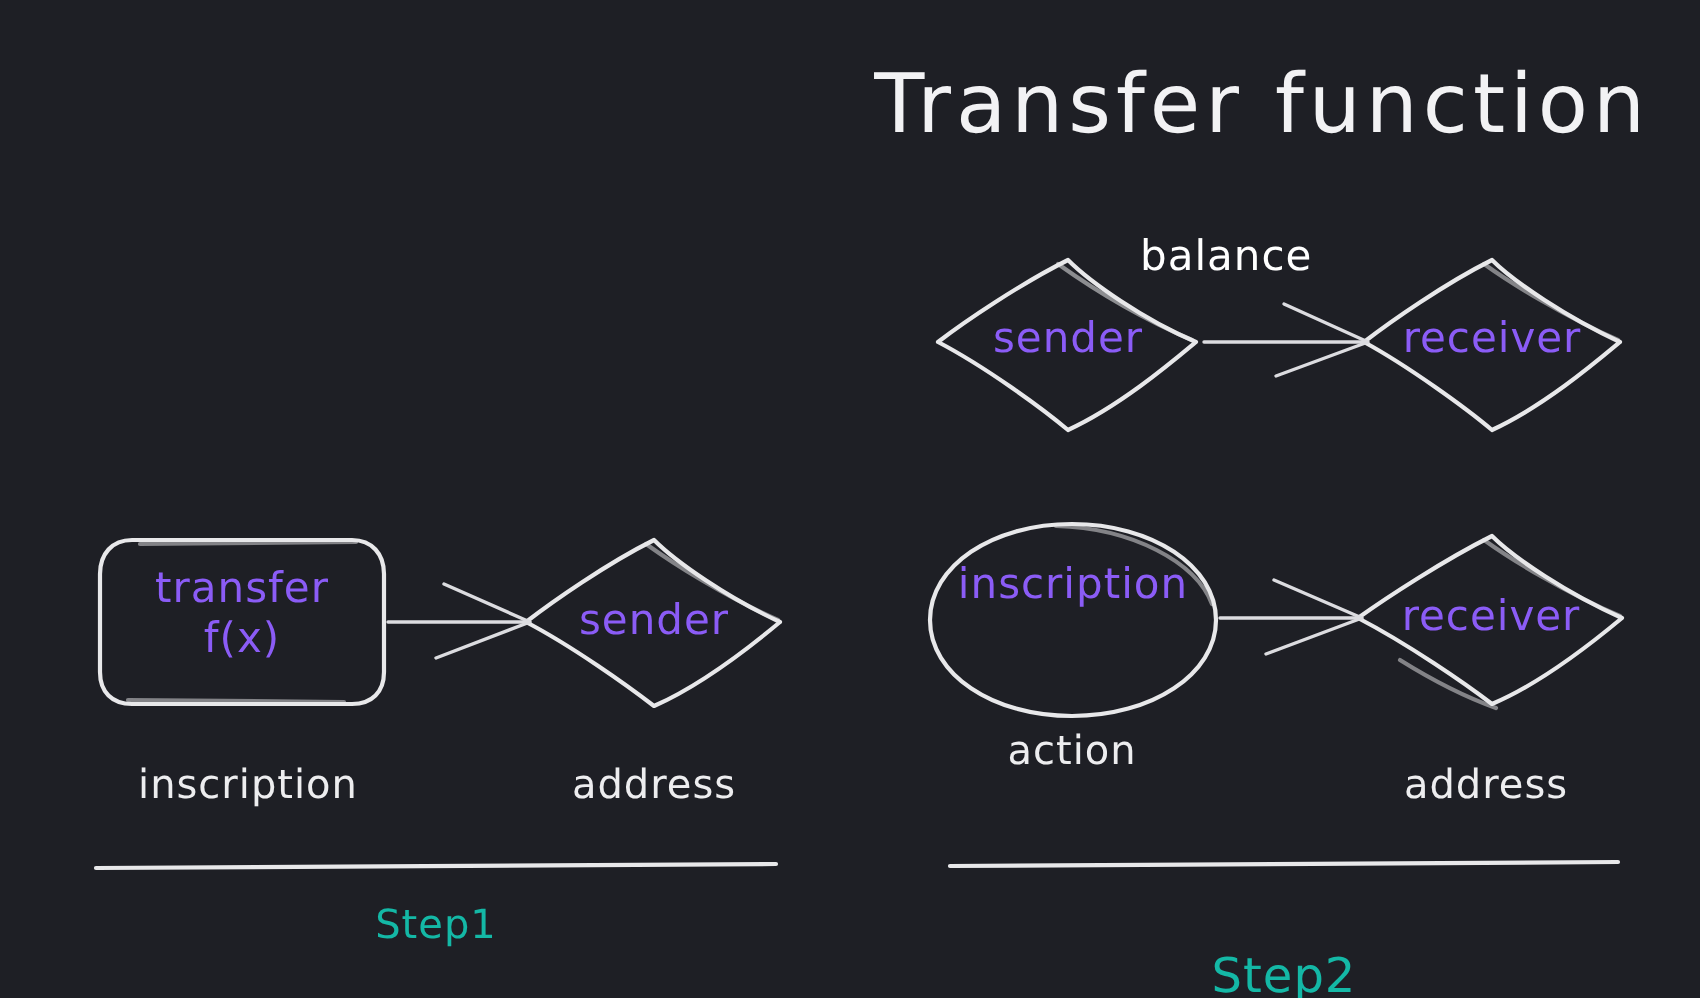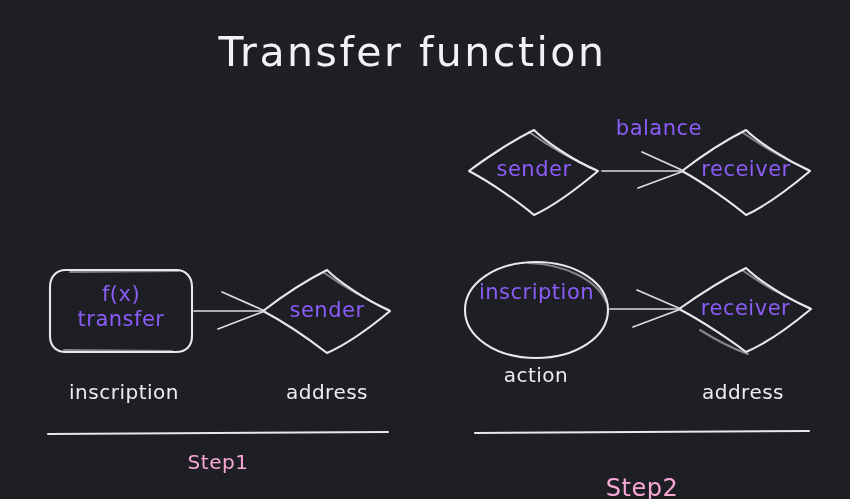--- a/index.html
+++ b/index.html
@@ -18,21 +18,21 @@
   .hand {
     font-family: "DejaVu Sans", sans-serif;
     color: #ececee;
     letter-spacing: 0.5px;
   }
   #title {
     position: absolute;
     left: 0;
     top: 28px;
     width: 825px;
-    text-align: center;
+    text-align: right;
     font-size: 41px;
     color: #f2f2f4;
     letter-spacing: 2.5px;
     white-space: nowrap;
   }
   svg.layer {
     position: absolute;
     left: 0;
     top: 0;
     width: 850px;
@@ -55,34 +55,34 @@
   }
   .node-label {
     position: absolute;
     text-align: center;
     color: #8b5cf6;
     line-height: 1.18;
     white-space: nowrap;
   }
   .edge-label {
     position: absolute;
-    text-align: right;
-    color: #8b5cf6;
+    text-align: left;
+    color: #ffffff;
     white-space: nowrap;
   }
   .caption {
     position: absolute;
     text-align: center;
     color: #ededef;
     white-space: nowrap;
   }
   .step-label {
     position: absolute;
     text-align: center;
-    color: #f9a8d4;
+    color: #14b8a6;
     white-space: nowrap;
   }
 </style>
 </head>
 <body>
 
 <div id="canvas">
 
   <div id="title" class="hand">Transfer function</div>
 
@@ -119,22 +119,22 @@
     <path class="stroke" d="M 475 433 L 809 431" stroke-width="3.2"></path>
   </svg>
 
   <div class="node-label hand" style="left:469px; top:157px; width:130px; font-size:21px;">sender</div>
 
   <div class="edge-label hand" style="left:570px; top:116px; width:132px; font-size:21px;">balance</div>
 
   <div class="node-label hand" style="left:681px; top:157px; width:130px; font-size:21px;">receiver</div>
 
   <div class="node-label hand" style="left:50px; top:282px; width:142px; font-size:21px;">
+    <div>transfer</div>
     <div>f(x)</div>
-    <div>transfer</div>
   </div>
 
   <div class="node-label hand" style="left:262px; top:298px; width:130px; font-size:21px;">sender</div>
 
   <div class="node-label hand" style="left:465px; top:280px; width:143px; font-size:21px;">
     <div>inscription</div>
   </div>
 
   <div class="node-label hand" style="left:680px; top:296px; width:131px; font-size:21px;">receiver</div>
 

